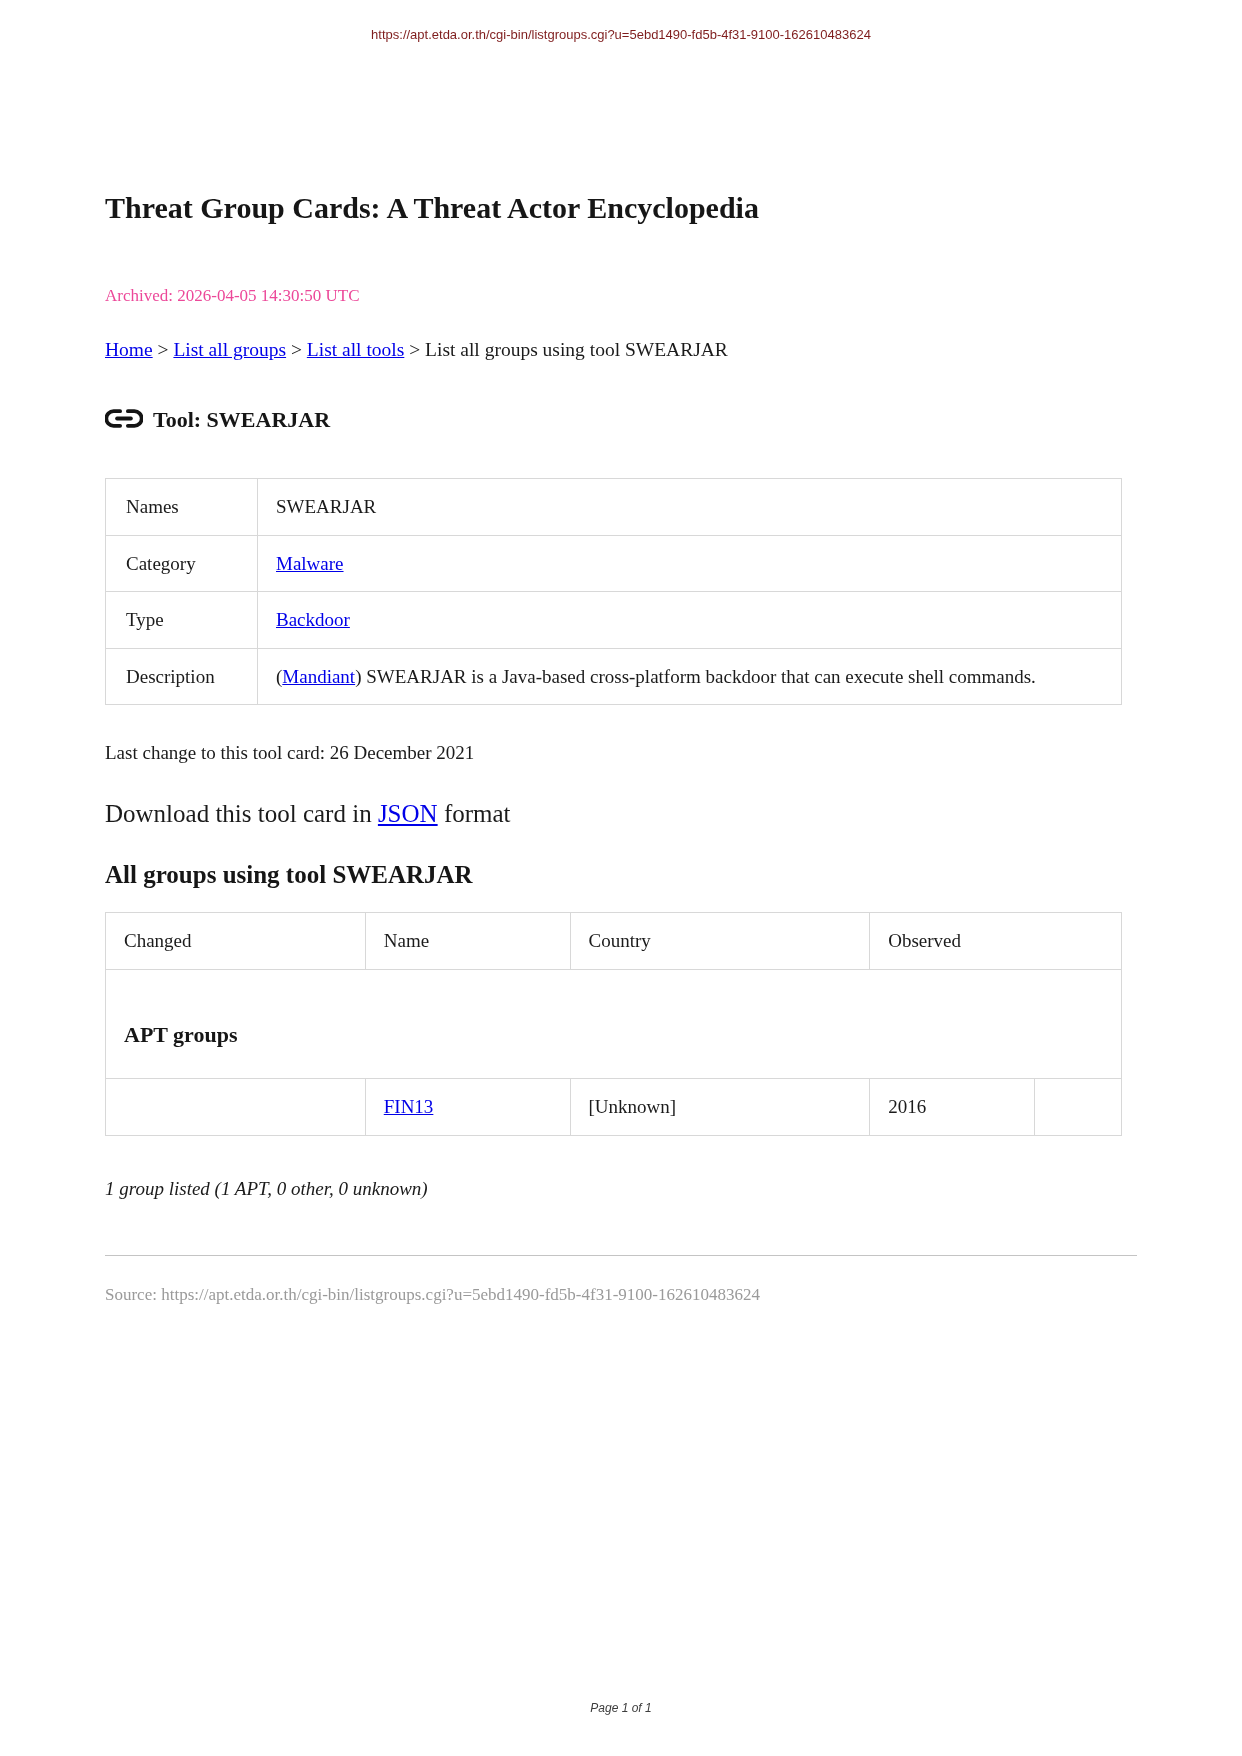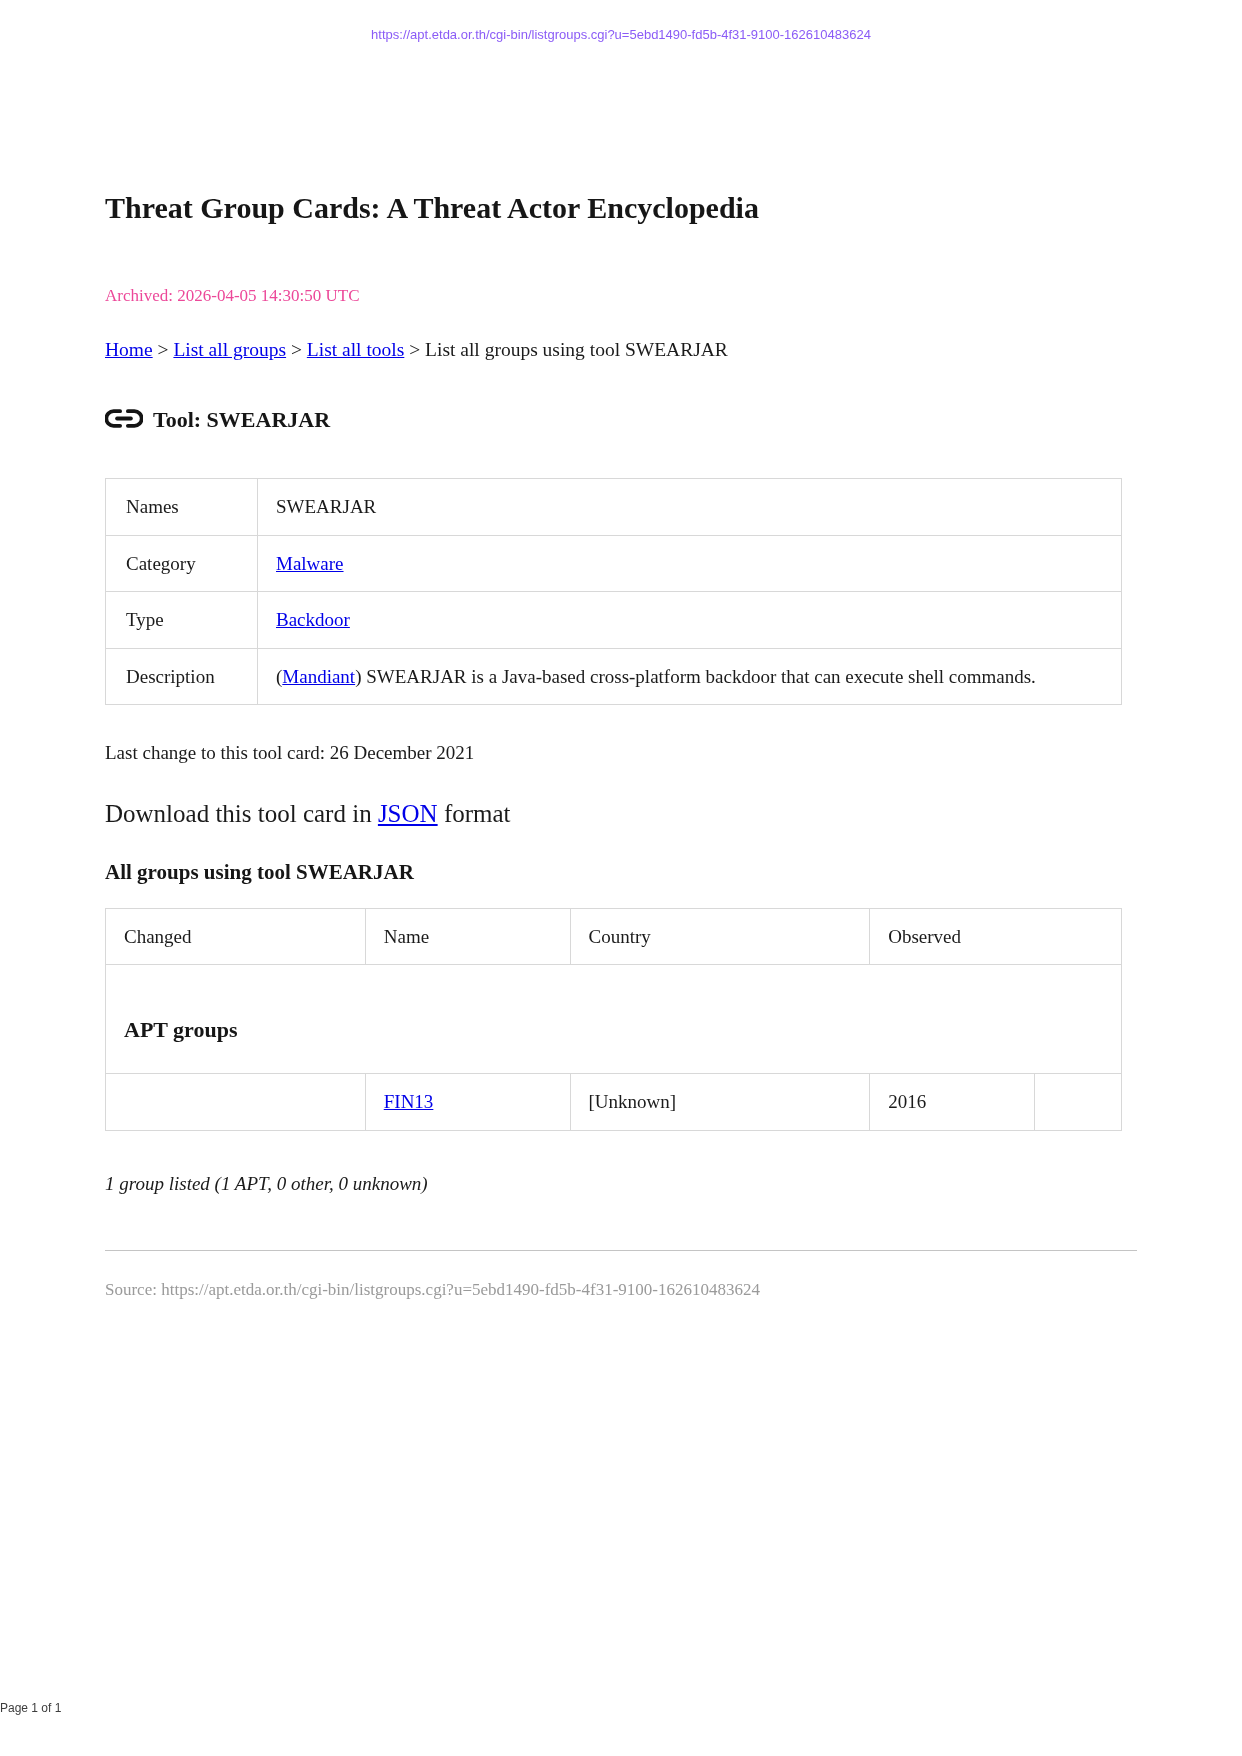--- a/index.html
+++ b/index.html
@@ -13,28 +13,30 @@
     color: #1b1b1b;
   }
 
   
   .pdf-header {
     position: absolute;
     top: 27px; left: 0; right: 0;
     text-align: center;
     font-family: "Liberation Sans", "DejaVu Sans", sans-serif;
     font-size: 13px;
-    color: #8b5cf6;
+    color: #7f1d1d;
   }
   .pdf-footer {
     position: absolute;
     top: 1701px; left: 0; right: 0;
+    text-align: center;
     font-family: "Liberation Sans", "DejaVu Sans", sans-serif;
     font-size: 12px;
     color: #3d3d3d;
+    font-style: italic;
   }
 
   .content {
     position: absolute;
     left: 105px;
     top: 0;
     width: 1032px;
   }
 
   a, .link {
@@ -91,21 +93,21 @@
   }
 
   .tool-card { margin-top: 44px; }
   .tool-card td.label-cell { width: 152px; padding-left: 20px; }
 
   .last-change { margin-top: 33px; font-size: 19px; line-height: 1.55; }
   .download-line { margin-top: 27px; font-size: 25px; line-height: 1.55; }
 
   h3.groups-heading {
     margin-top: 27px;
-    font-size: 21px;
+    font-size: 25px;
     font-weight: bold;
     line-height: 1.2;
     color: #161616;
   }
 
   .groups-table { margin-top: 22px; }
   .groups-table col.c1 { width: 260px; }
   .groups-table col.c2 { width: 205px; }
   .groups-table col.c3 { width: 300px; }
   .groups-table col.c4 { width: 165px; }

